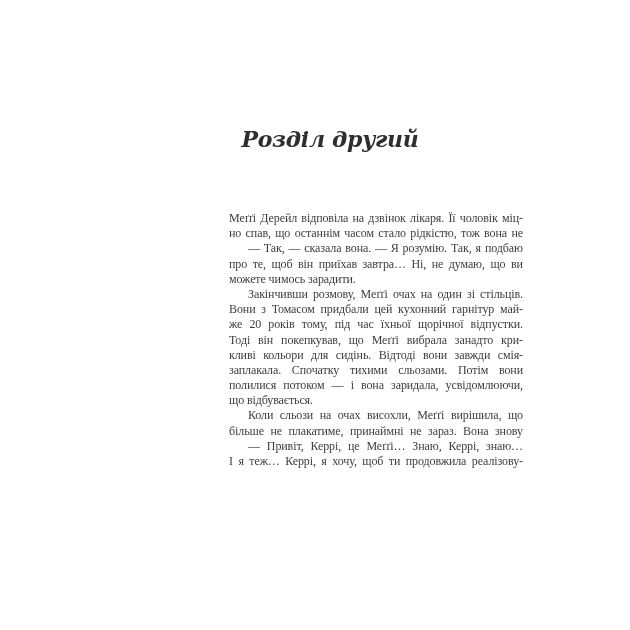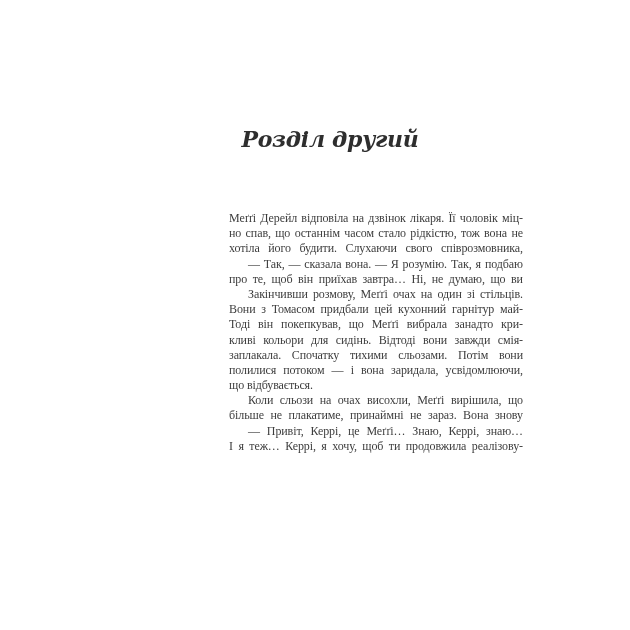--- a/index.html
+++ b/index.html
@@ -87,28 +87,20 @@
           <span>спав,</span>
           <span>що</span>
           <span>останнім</span>
           <span>часом</span>
           <span>стало</span>
           <span>рідкістю,</span>
           <span>тож</span>
           <span>вона</span>
           <span>не</span>
         </div>
-        <div class="line just">
-          <span>хотіла</span>
-          <span>його</span>
-          <span>будити.</span>
-          <span>Слухаючи</span>
-          <span>свого</span>
-          <span>співрозмовника,</span>
-        </div>
       </div>
       <div class="para">
         <div class="line just indent">
           <span>—</span>
           <span>Так,</span>
           <span>—</span>
           <span>сказала</span>
           <span>вона.</span>
           <span>—</span>
           <span>Я</span>
@@ -123,20 +115,21 @@
           <span>щоб</span>
           <span>він</span>
           <span>приїхав</span>
           <span>завтра…</span>
           <span>Ні,</span>
           <span>не</span>
           <span>думаю,</span>
           <span>що</span>
           <span>ви</span>
         </div>
+        <div class="line last">можете чимось зарадити.</div>
       </div>
       <div class="para">
         <div class="line just indent">
           <span>Закінчивши</span>
           <span>розмову,</span>
           <span>Меґґі</span>
           <span>очах</span>
           <span>на</span>
           <span>один</span>
           <span>зі</span>
@@ -144,20 +137,31 @@
         </div>
         <div class="line just">
           <span>Вони</span>
           <span>з</span>
           <span>Томасом</span>
           <span>придбали</span>
           <span>цей</span>
           <span>кухонний</span>
           <span>гарнітур</span>
           <span>май-</span>
+        </div>
+        <div class="line just">
+          <span>же</span>
+          <span>20</span>
+          <span>років</span>
+          <span>тому,</span>
+          <span>під</span>
+          <span>час</span>
+          <span>їхньої</span>
+          <span>щорічної</span>
+          <span>відпустки.</span>
         </div>
         <div class="line just">
           <span>Тоді</span>
           <span>він</span>
           <span>покепкував,</span>
           <span>що</span>
           <span>Меґґі</span>
           <span>вибрала</span>
           <span>занадто</span>
           <span>кри-</span>

